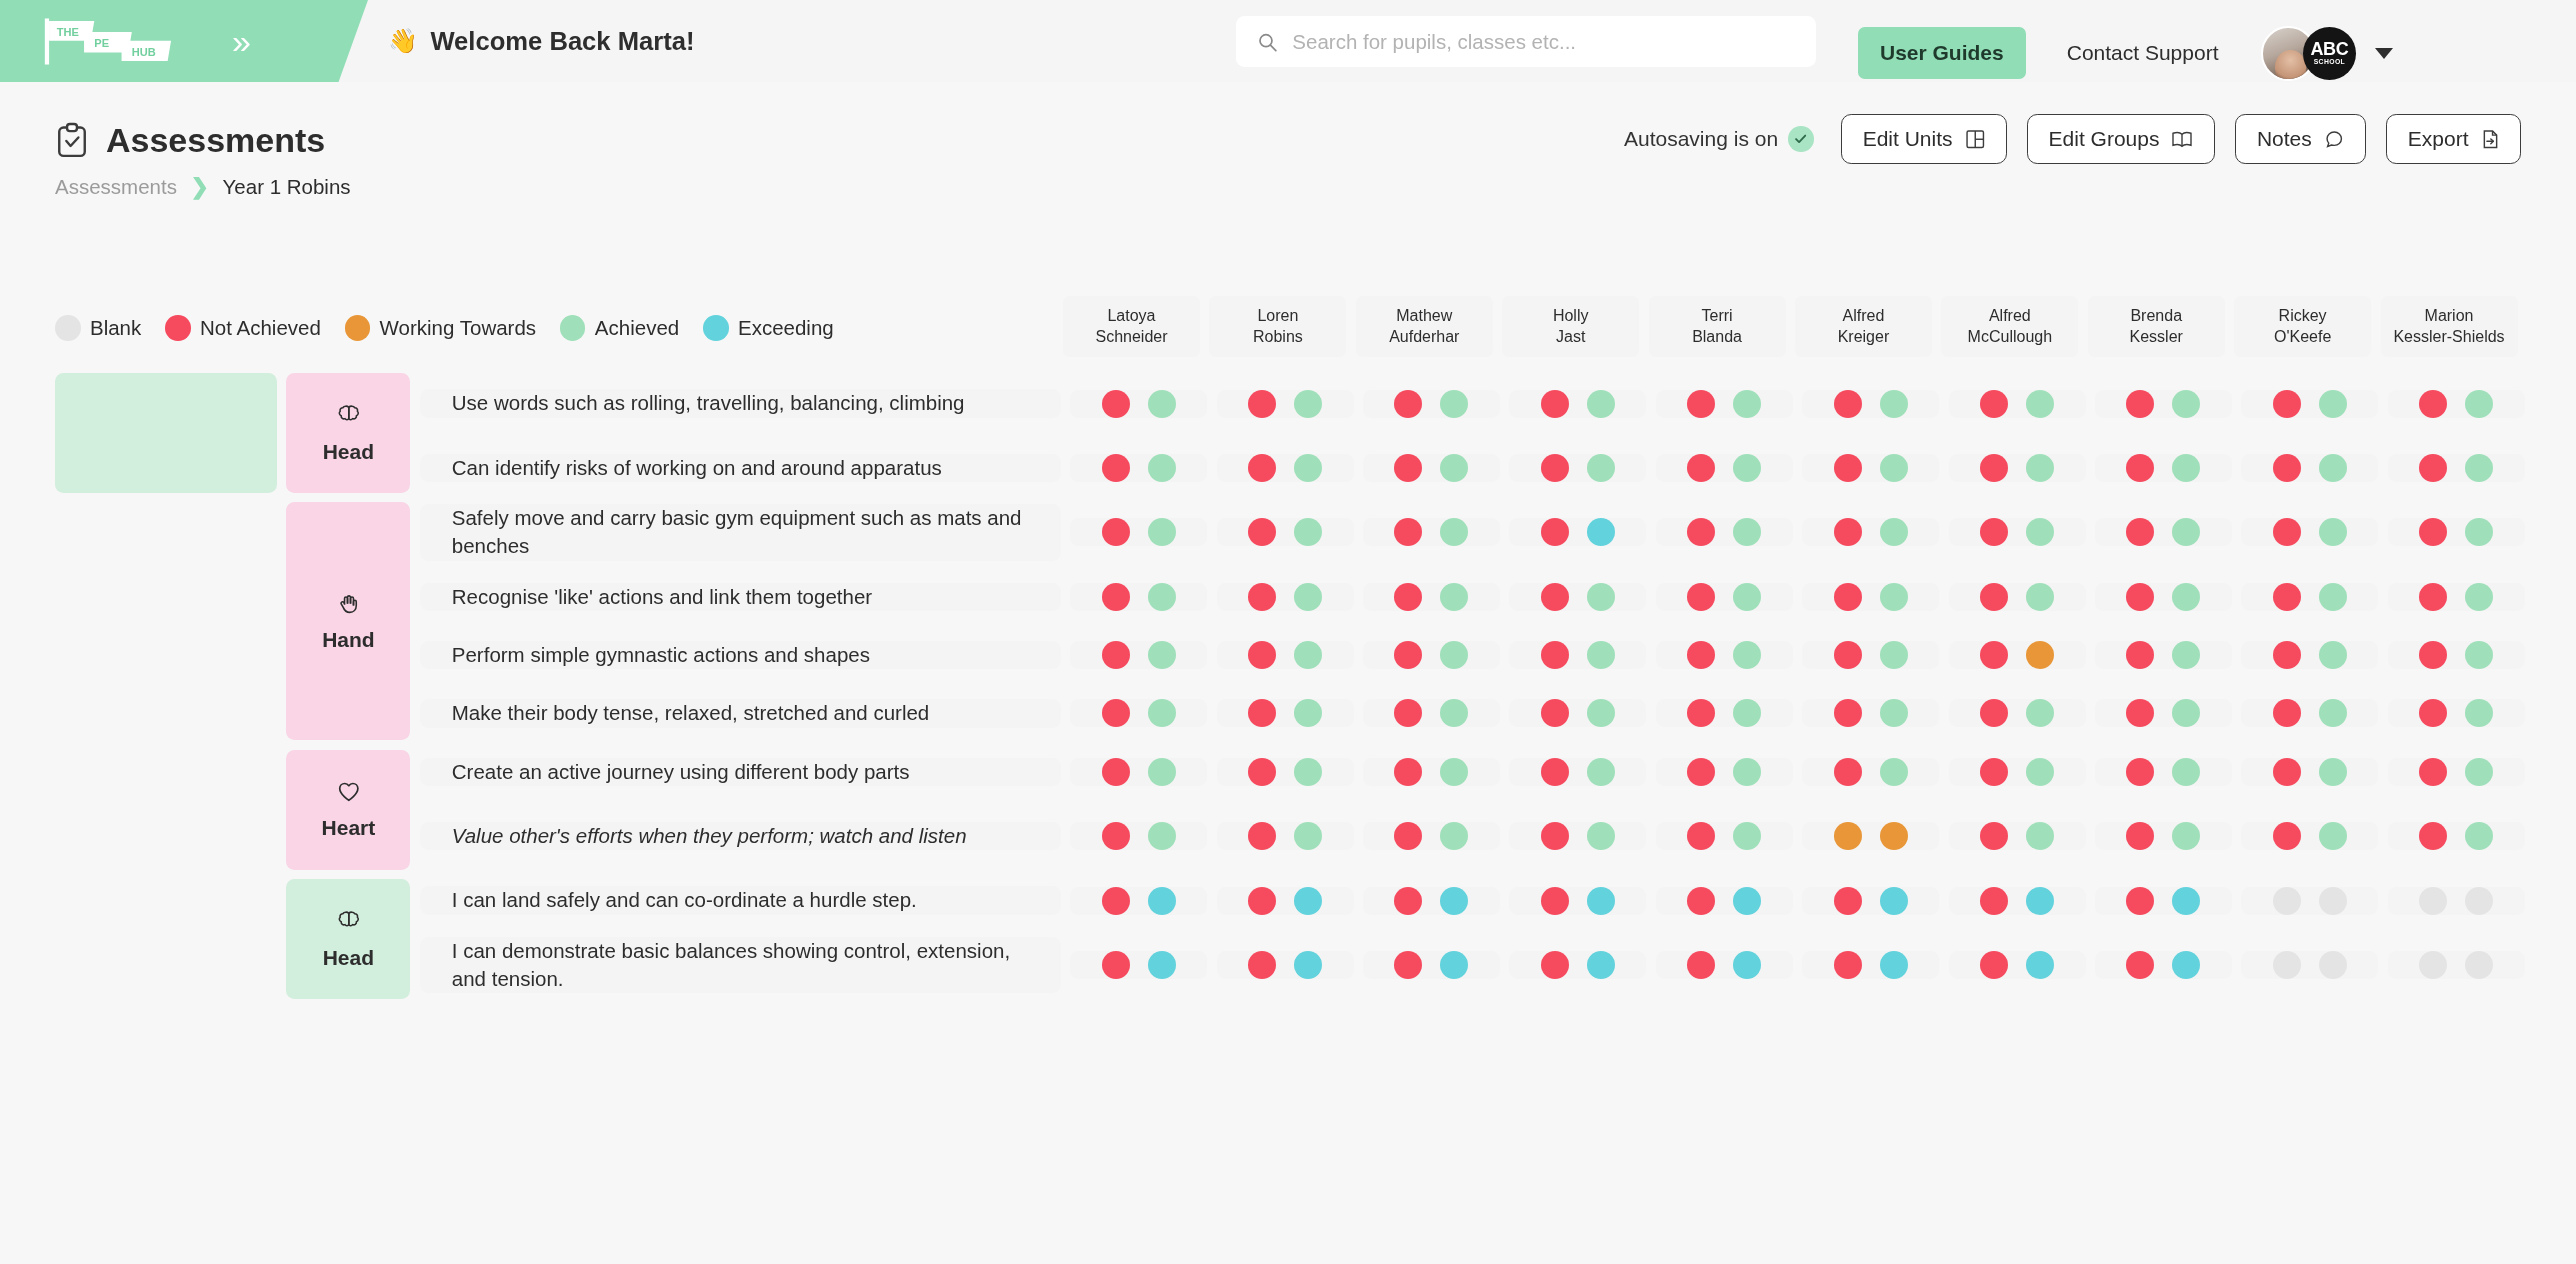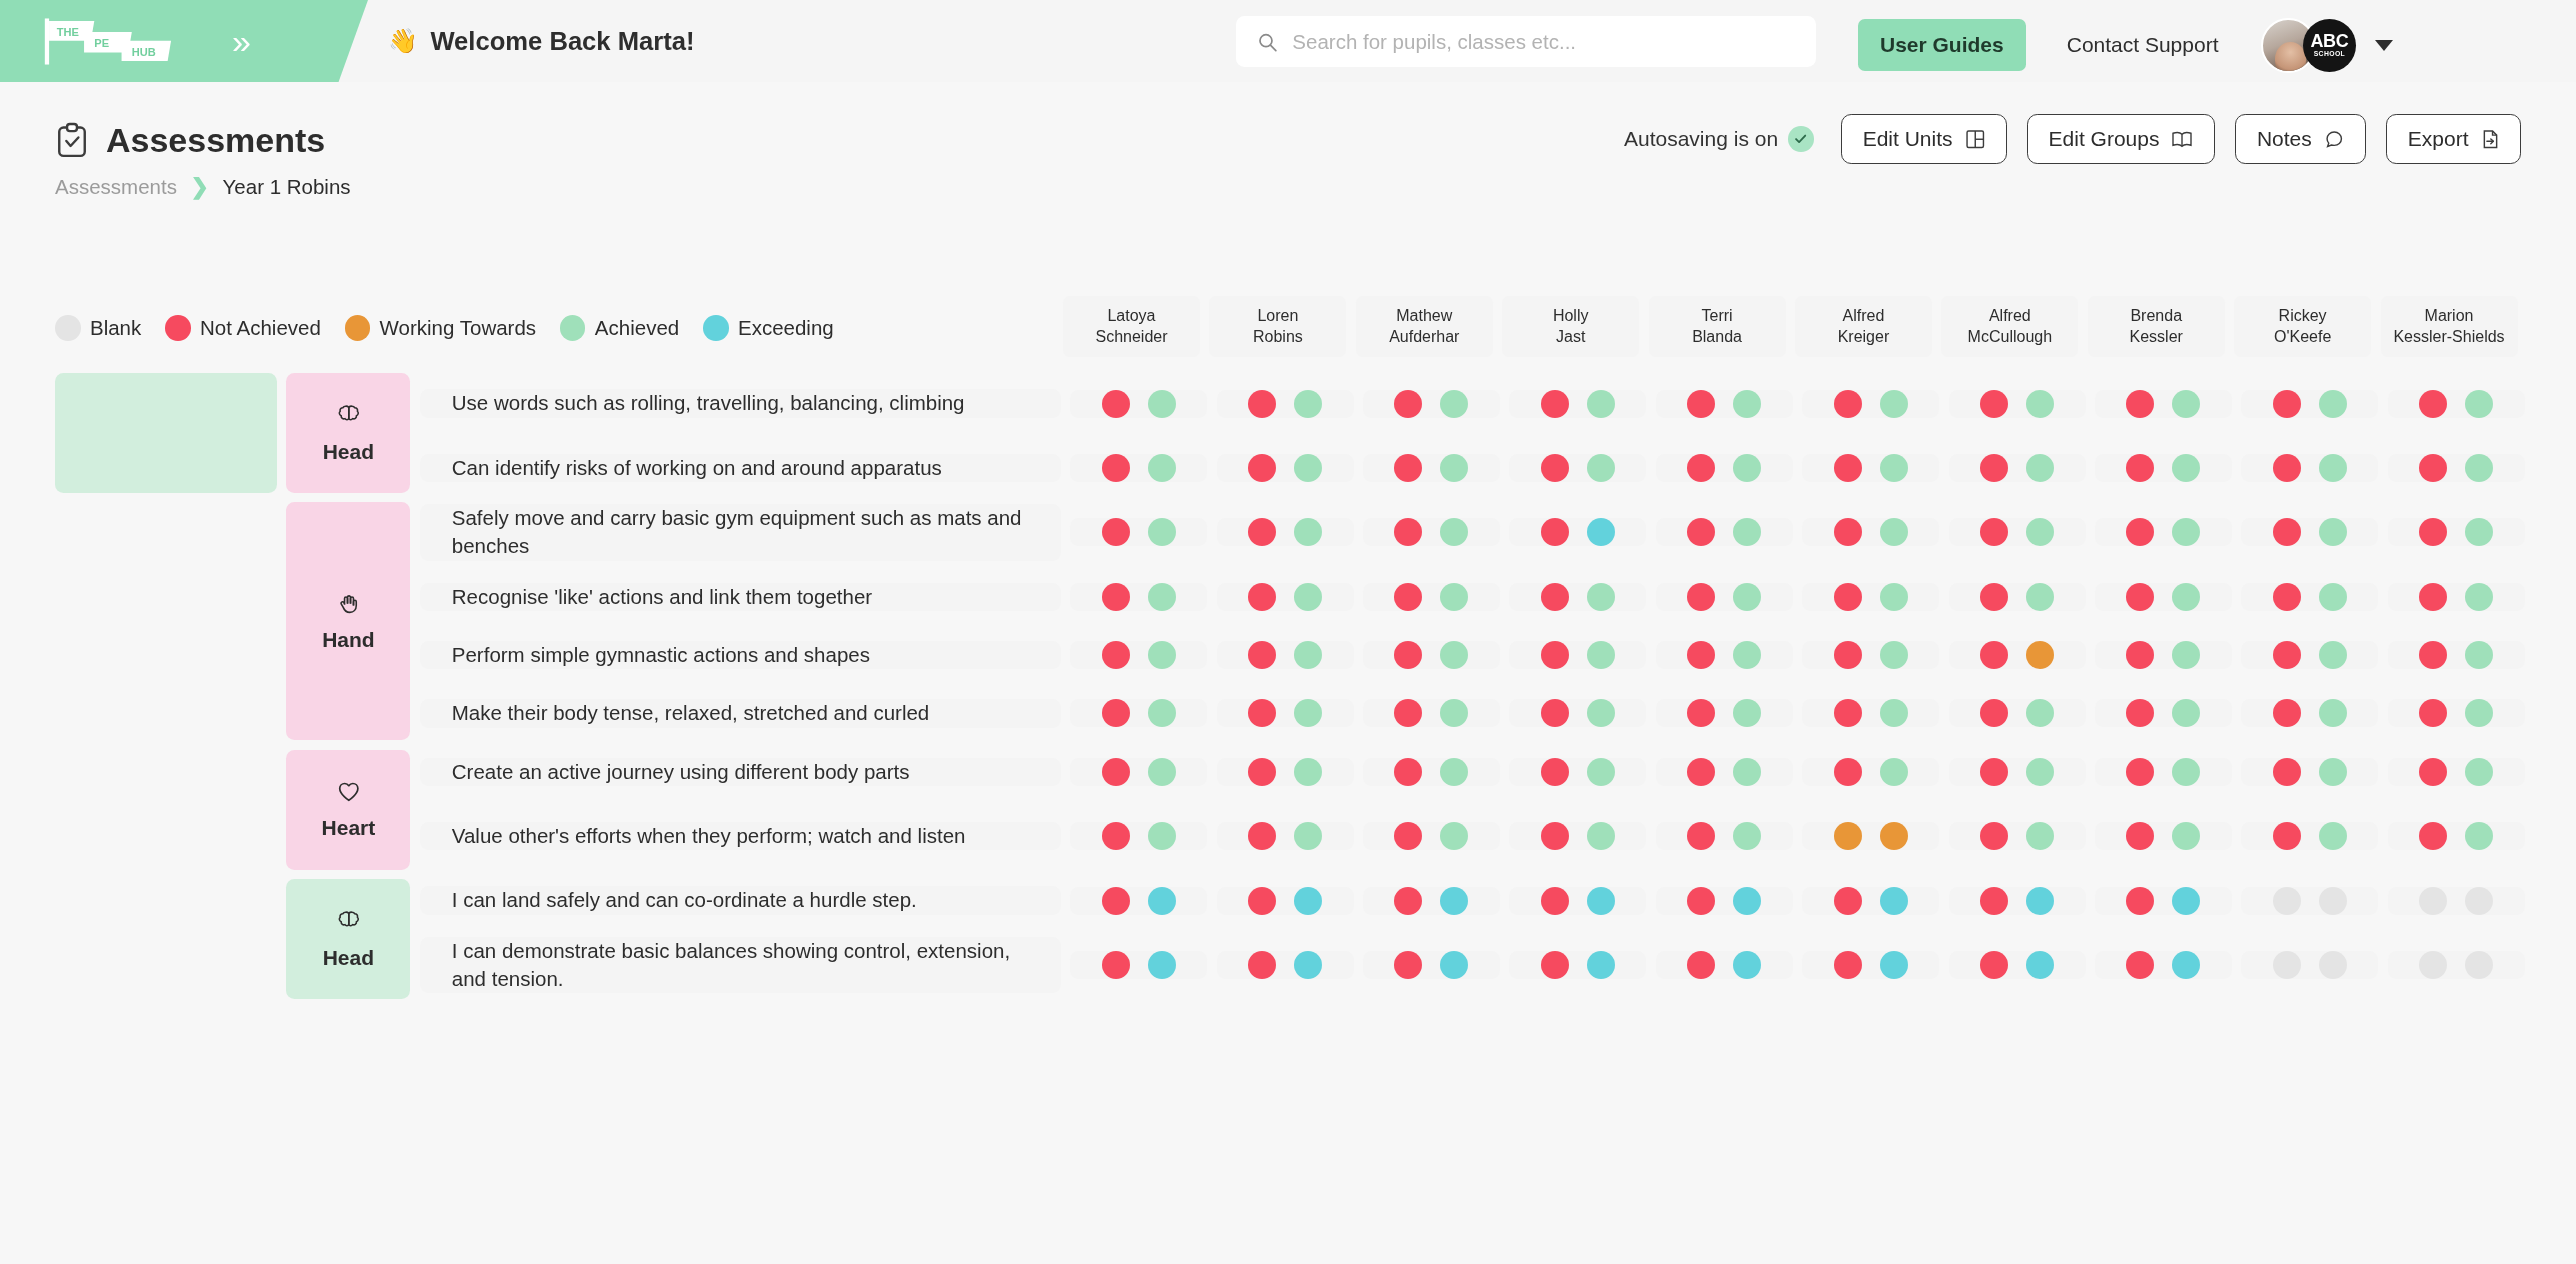--- a/index.html
+++ b/index.html
@@ -70,21 +70,21 @@
     font-family: "Liberation Sans", sans-serif;
     color: #3a3a3a;
     background: transparent;
     width: 100%;
   }
   .search-input::placeholder { color: #b3b3b3; }
 
   .topbar-right {
     position: absolute;
     left: 1858px;
-    top: 4px;
+    top: 12px;
     height: 82px;
     display: flex;
     align-items: center;
     gap: 0;
   }
   .btn-userguides {
     background: #90ddb6;
     color: #1f3a2c;
     font-size: 21px;
     font-weight: 700;
@@ -830,21 +830,21 @@
           </div>
           <div class="dot-cell">
             <span class="dot" style="background: rgb(246, 74, 95);"></span>
             <span class="dot" style="background: rgb(159, 224, 186);"></span>
           </div>
           <div class="dot-cell">
             <span class="dot" style="background: rgb(246, 74, 95);"></span>
             <span class="dot" style="background: rgb(159, 224, 186);"></span>
           </div>
         </div>
-        <div class="row" style="height: 61px;">
+        <div class="row" style="height: 61px; font-style: italic;">
           <div class="crit-cell">
             <span>Value other's efforts when they perform; watch and listen</span>
           </div>
           <div class="dot-cell">
             <span class="dot" style="background: rgb(246, 74, 95);"></span>
             <span class="dot" style="background: rgb(159, 224, 186);"></span>
           </div>
           <div class="dot-cell">
             <span class="dot" style="background: rgb(246, 74, 95);"></span>
             <span class="dot" style="background: rgb(159, 224, 186);"></span>

